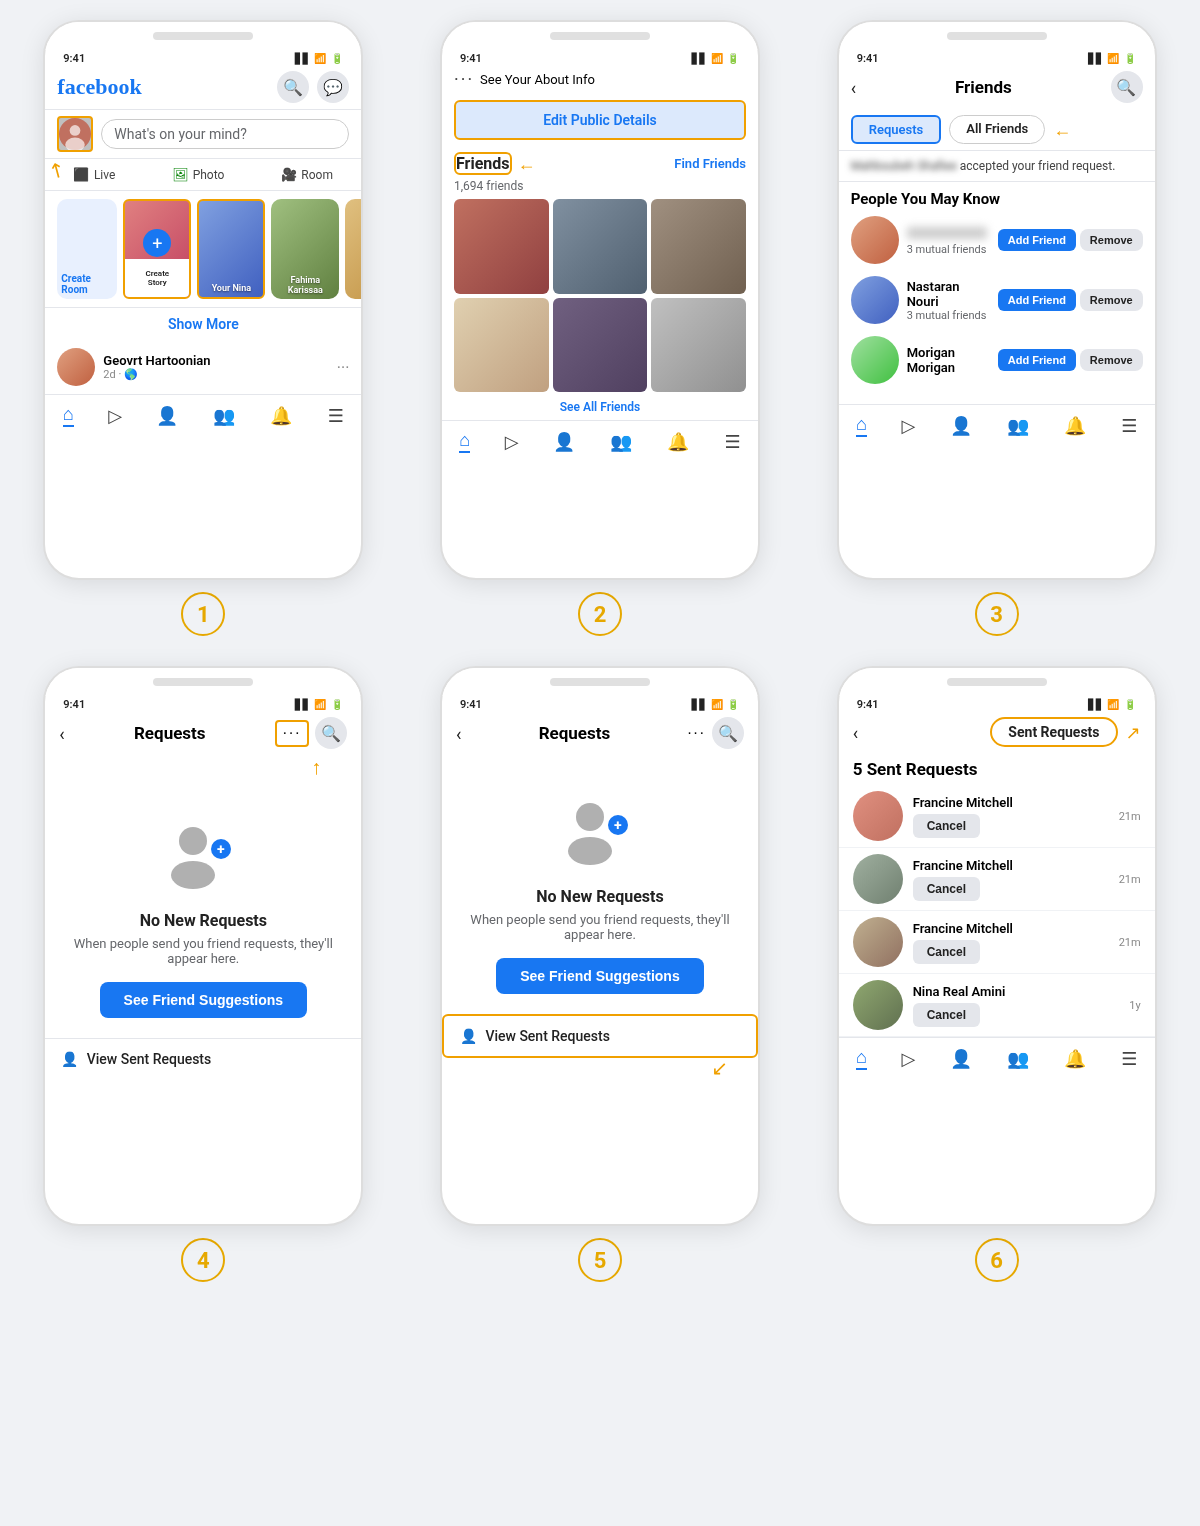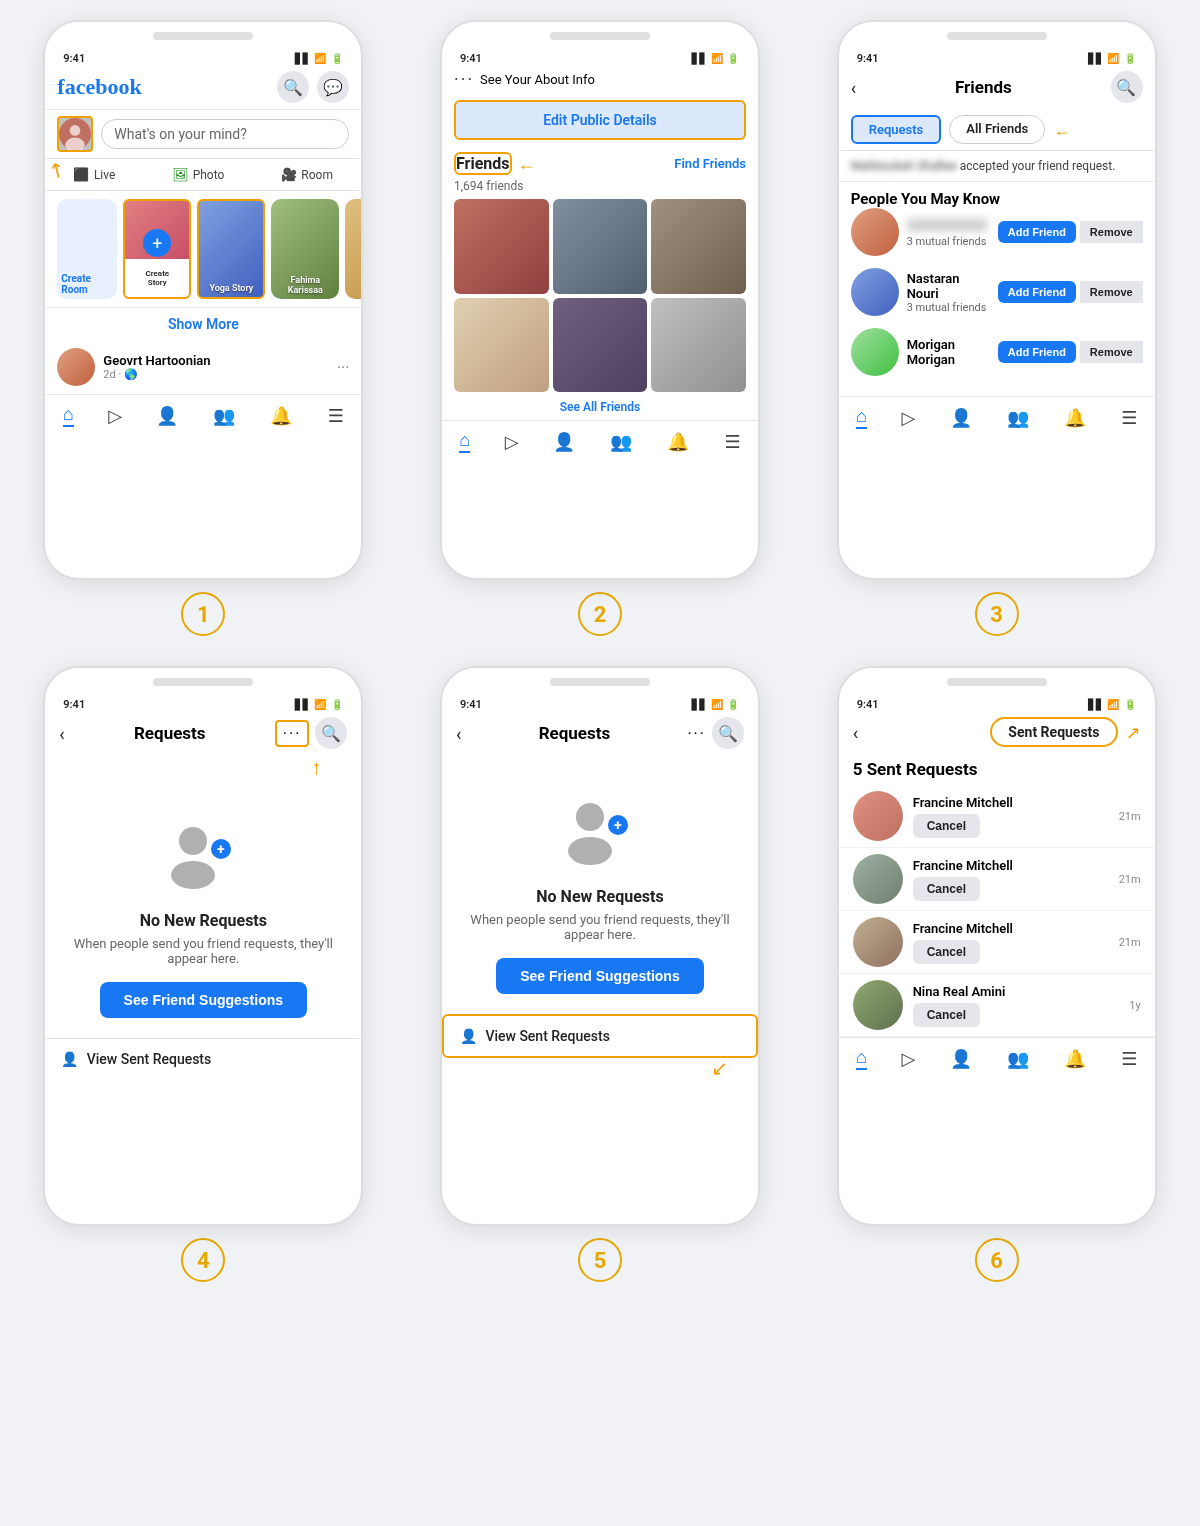--- a/index.html
+++ b/index.html
@@ -283,21 +283,21 @@
       border-color: #1877f2;
     }
     .notification-bar {
       padding: 8px 12px;
       font-size: 12px;
       color: #444;
       border-bottom: 1px solid #e4e6eb;
     }
     .blurred { filter: blur(3px); }
     .people-section { padding: 8px 12px; }
-    .people-title { font-size: 15px; font-weight: 700; }
+    .people-title { font-size: 15px; font-weight: 700; margin-bottom: 8px; }
     .person-row {
       display: flex;
       align-items: center;
       gap: 8px;
       margin-bottom: 12px;
     }
     .person-avatar {
       width: 48px; height: 48px; border-radius: 50%; background: #bbb;
       flex-shrink: 0;
     }
@@ -305,21 +305,21 @@
     .person-name { font-size: 13px; font-weight: 600; }
     .person-mutual { font-size: 11px; color: #65676b; }
     .person-actions { display: flex; gap: 4px; }
     .btn-add {
       background: #1877f2; color: #fff;
       border: none; border-radius: 6px;
       padding: 5px 10px; font-size: 11px; font-weight: 600; cursor: pointer;
     }
     .btn-remove {
       background: #e4e6eb; color: #222;
-      border: none; border-radius: 0;
+      border: none; border-radius: 8px;
       padding: 5px 10px; font-size: 11px; font-weight: 600; cursor: pointer;
     }
     
     .requests-header {
       display: flex;
       align-items: center;
       justify-content: space-between;
       padding: 6px 14px;
     }
     .empty-state {
@@ -493,21 +493,21 @@
 
         <div class="story-card" style="background:#e8f0fe; width:60px;">
           <div style="font-size:10px; color:#1877f2; font-weight:700; text-align:left; padding:4px;">Create Room</div>
         </div>
 
         <div class="story-card story-bg1 highlight-border">
           <div class="story-create-icon">+</div>
           <div class="story-label dark" style="color:#222; background:#fff; width:100%; text-align:center; font-size:8px; padding:10px;">Create Story</div>
         </div>
         <div class="story-card story-bg2 highlight-border">
-          <div class="story-label">Yoga Story</div>
+          <div class="story-label">Your Nina</div>
         </div>
         <div class="story-card story-bg3">
           <div class="story-label">Fahima Karissaa</div>
         </div>
         <div class="story-card story-bg4">
           <div class="story-label">Mahm...</div>
         </div>
       </div>
 
       <div class="show-more">Show More</div>

